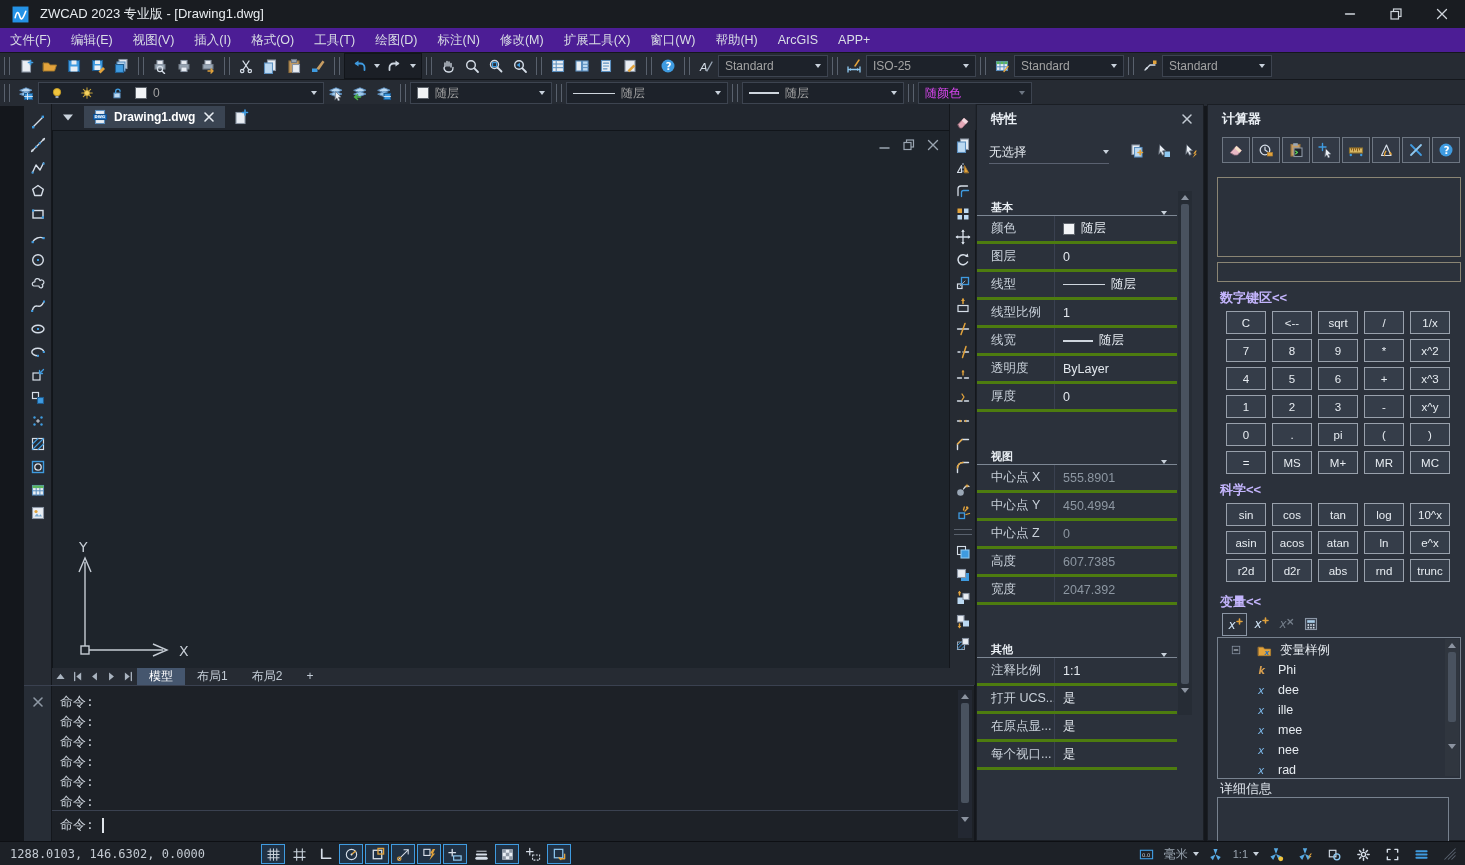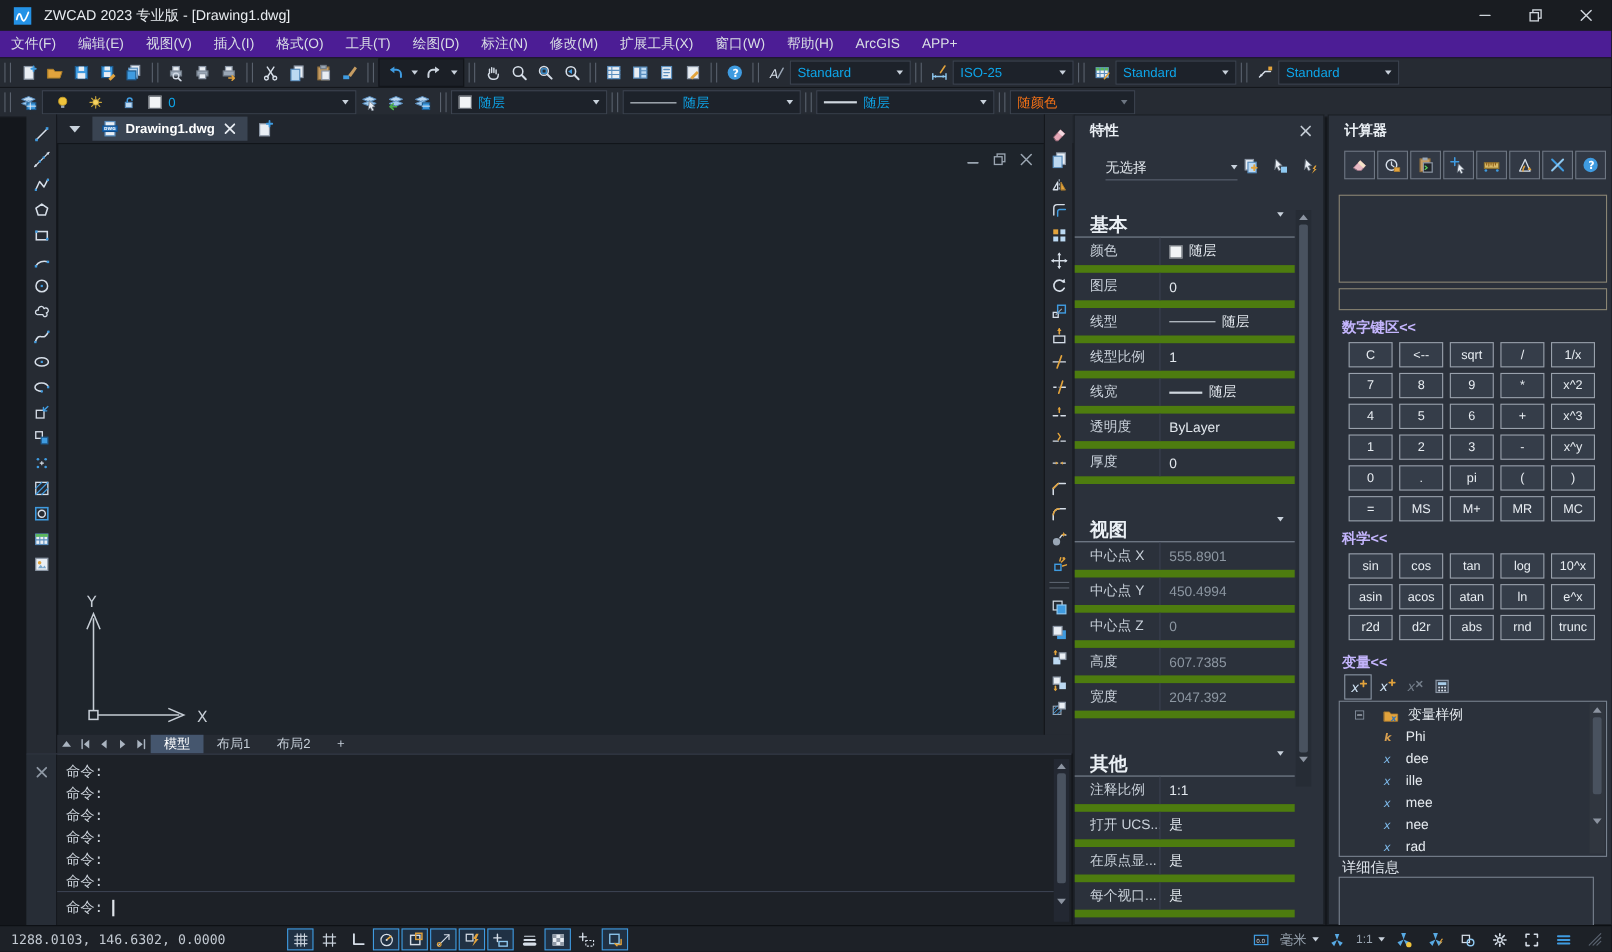--- a/index.html
+++ b/index.html
@@ -14,23 +14,23 @@
   
   #menubar{height:24px;background:#4c1d95;display:flex;align-items:center;font-size:12.5px;border-bottom:1px solid #14171c;}
   .menu-item{padding:0 10px;height:24px;line-height:24px;color:#d9dee5;cursor:default;}
   
   .hrow{height:26px;background:#262b33;display:flex;align-items:center;border-bottom:1px solid #14171c;}
   .grip{width:4px;height:18px;margin:0 4px;border-left:1px solid #59616d;border-right:1px solid #59616d;}
   .tbtn{width:24px;height:24px;display:flex;align-items:center;justify-content:center;flex:0 0 auto;}
   .drk{background:#1b1f26;border:1px solid #12151a;display:flex;align-items:center;height:24px;padding:0 2px;}
   .caret{width:0;height:0;border-left:3.5px solid transparent;border-right:3.5px solid transparent;border-top:4.5px solid #c9d2dc;display:inline-block;}
   .caret.dim{border-top-color:#6d7682;}
-  .combo{height:20px;background:#1d222a;border:1px solid #3d4450;display:flex;align-items:center;padding:0 6px;font-size:12px;color:#0ea5e9;gap:6px;flex:0 0 auto;}
+  .combo{height:20px;background:#1d222a;border:1px solid #3d4450;display:flex;align-items:center;padding:0 6px;font-size:12px;color:#a3a3a3;gap:6px;flex:0 0 auto;}
   .combo .val{flex:1;white-space:nowrap;}
-  .combo.dis{color:#f97316;}
+  .combo.dis{color:#d946ef;}
   .sw{width:10px;height:10px;background:#f2f4f6;border:1px solid #60666e;display:inline-block;}
   .ltl{display:inline-block;border-top:1.5px solid #cfd6de;width:42px;}
   .lts{display:inline-block;border-top:2.5px solid #cfd6de;width:30px;}
   
   #main{position:absolute;top:104px;left:0;width:1465px;height:737px;margin-left:24px;}
   #left-strip{position:absolute;left:0;top:0;width:27px;height:581px;background:#262b33;border-right:1px solid #14171c;}
   .vtb{display:flex;flex-direction:column;align-items:center;padding-top:6px;}
   .vtb .tbtn{height:23px;}
   #tabbar{position:absolute;left:28px;top:0;width:922px;height:26px;background:#21262e;display:flex;align-items:center;gap:4px;padding-left:4px;}
   #doc-tab{background:#3a4452;color:#fff;height:22px;display:flex;gap:6px;padding:0 8px;align-items:center;font-size:12px;font-weight:bold;}
@@ -53,25 +53,25 @@
   .sarr{width:0;height:0;border-left:4px solid transparent;border-right:4px solid transparent;margin:4px auto;display:block;}
   .sarr.up{border-bottom:5px solid #8b93a0;}
   .sarr.dn{border-top:5px solid #8b93a0;}
   .sthumb{width:8px;margin:0 auto;background:#49525f;border-radius:2px;}
   
   .panel{position:absolute;top:0;height:737px;background:#2b313b;border:1px solid #1a1e24;box-sizing:border-box;}
   #props{left:952px;width:228px;}
   #calc{left:1183px;width:282px;}
   .phead{height:24px;display:flex;align-items:center;padding:2px 8px 0 14px;font-size:13px;font-weight:bold;color:#eaeff4;}
   .phead .x{margin-left:auto;}
-  .prow{display:flex;height:25px;align-items:center;border-bottom:7px solid #4d7c0f;font-size:12.5px;}
+  .prow{display:flex;height:25px;align-items:center;border-bottom:3px solid #4d7c0f;font-size:12.5px;}
   .prow .lab{width:63px;padding-left:14px;color:#c9d1da;flex:0 0 auto;white-space:nowrap;overflow:hidden;}
   .prow .vcell{border-left:1px solid #3a4150;align-self:stretch;display:flex;align-items:center;gap:6px;padding-left:8px;flex:1;color:#e3e8ee;white-space:nowrap;}
   .prow .vcell.ro{color:#8d97a2;}
-  .sechead{display:flex;align-items:flex-start;height:22px;margin-top:4px;font-size:17px;font-weight:bold;color:#eaeff4;padding:0 10px 0 14px;border-bottom:1px solid #7d8794;}
+  .sechead{display:flex;align-items:flex-end;height:22px;margin-top:4px;font-size:11px;font-weight:bold;color:#eaeff4;padding:0 10px 0 14px;border-bottom:1px solid #7d8794;}
   .sechead .caret{margin-left:auto;}
   .secgap{height:26px;}
   #props-content{position:absolute;left:0;top:84px;width:200px;}
   .clabel{font-size:13px;font-weight:bold;color:#c4b5fd;padding-left:12px;}
   .cbtn{width:38px;height:21px;background:#353d49;border:1px solid #99a1ac;color:#e8edf2;font-size:11.5px;display:flex;align-items:center;justify-content:center;}
   .cgrid{display:grid;grid-template-columns:repeat(5,38px);column-gap:8px;row-gap:5px;position:absolute;left:18px;}
   .cbox{position:absolute;border:1px solid #8a8574;background:#2b313b;}
   .ctool{width:26px;height:24px;border:1px solid #6d7682;background:#323945;display:flex;align-items:center;justify-content:center;}
   .vbtn{width:23px;height:21px;display:flex;align-items:center;justify-content:center;}
   .vbtn.sel{border:1px solid #8b96a5;}
@@ -834,21 +834,21 @@
 
     <div id="props" class="panel">
       <div class="phead">
         <span>特性</span>
         <span class="x">
             <svg viewBox="0 0 16 16" width="16" height="16">
               <path d="M4 4 l8 8 M12 4 l-8 8" fill="none" stroke="#c3cbd4" stroke-width="1.5" stroke-linecap="round" stroke-linejoin="round"></path>
             </svg>
           </span>
       </div>
-      <div style="position:absolute;left:28px;top:36px;width:120px;height:22px;border-bottom:1px solid #5a6170;display:flex;align-items:center;font-size:12.5px;color:#e3e8ee;">
+      <div style="position:absolute;left:12px;top:36px;width:120px;height:22px;border-bottom:1px solid #5a6170;display:flex;align-items:center;font-size:12.5px;color:#e3e8ee;">
         <span style="flex:1;">无选择</span>
         <span class="caret"></span>
       </div>
       <div id="props-tools" style="position:absolute;left:148px;top:34px;display:flex;gap:3px;">
           <span class="tbtn">
             <svg viewBox="0 0 16 16" width="16" height="16">
               <rect x="3" y="2" width="7.5" height="9.5" fill="#e9eef4" stroke="#8b96a5" stroke-width="1.1"></rect>
               <rect x="5.5" y="4.5" width="7.5" height="9.5" fill="#bcd9f2" stroke="#5b8fbf" stroke-width="1.1"></rect>
               <path d="M9 9.5 h4.5 M11.2 7.2 v4.5" fill="none" stroke="#e2a33c" stroke-width="1.6" stroke-linecap="round" stroke-linejoin="round"></path>
             </svg>

